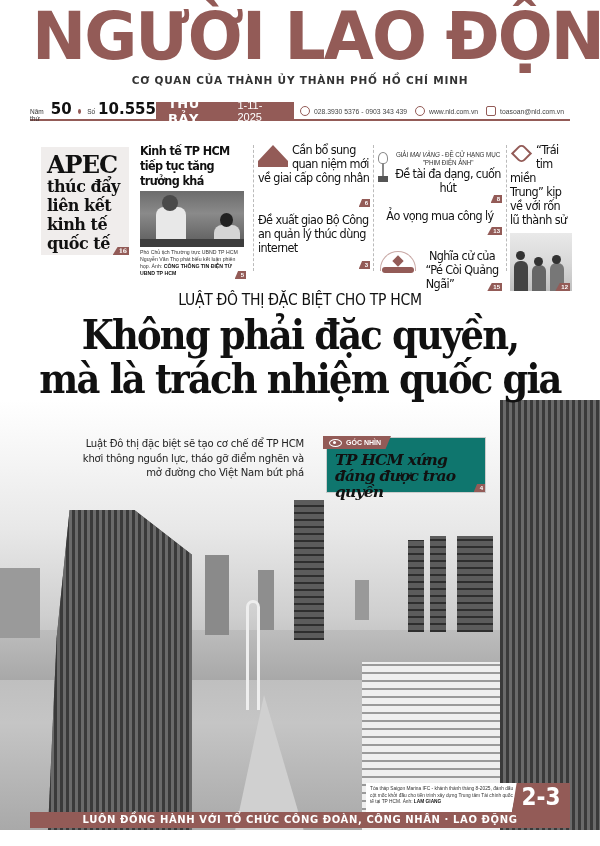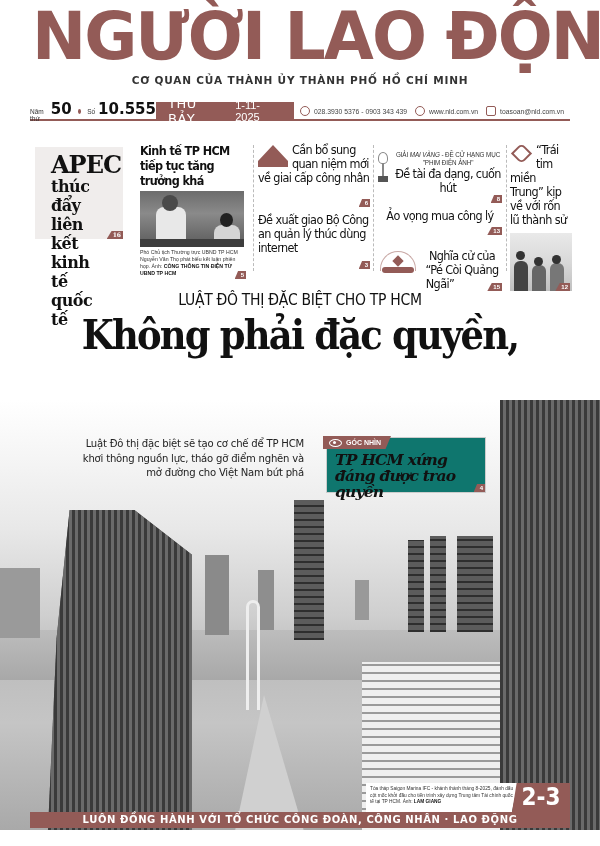--- a/index.html
+++ b/index.html
@@ -23,33 +23,33 @@
       position: absolute; left: 30px; top: 103px; width: 540px; height: 18px;
       display: flex; align-items: center; border-bottom: 2px solid #935b57;
     }
     .info-left { display: flex; align-items: baseline; gap: 3px; font-size: 6.5px; color: #333; width: 126px; }
     .info-left b { font-size: 15px; font-weight: 900; color: #111; font-family: "DejaVu Sans", sans-serif; }
     .dot { display: inline-block; width: 5px; height: 5px; border-radius: 50%; background: #935b57; margin: 0 3px; align-self: center; }
     .datebox {
       background: #935b57; color: #fff; height: 18px; display: flex; align-items: center;
       padding: 0 12px; gap: 8px; width: 138px;
     }
-    .datebox .day { font-family: "DejaVu Sans", sans-serif; font-weight: 400; font-size: 13px; letter-spacing: 0.5px; }
+    .datebox .day { font-family: "DejaVu Sans", sans-serif; font-weight: 700; font-size: 13px; letter-spacing: 0.5px; }
     .datebox .date { font-size: 11px; }
     .info-right { display: flex; align-items: center; gap: 4px; font-size: 6.8px; color: #444; padding-left: 6px; }
     .ico { display: inline-block; width: 10px; height: 10px; border-radius: 50%; border: 1.5px solid #935b57; position: relative; }
     .ico.phone { background: #fff; }
     .ico.globe { border-color: #935b57; }
     .ico.mail { border-radius: 2px; }
 
     
     .teasers { position: absolute; left: 30px; top: 143px; width: 540px; height: 130px; }
     .apec {
-      position: absolute; left: 5px; top: 4px; width: 88px; height: 92px; background: #f0edec;
-      padding: 6px 16px; font-family: "DejaVu Serif", serif; font-weight: bold; color: #111;
+      position: absolute; left: 11px; top: 4px; width: 88px; height: 108px; background: #f0edec;
+      padding: 6px 6px; font-family: "DejaVu Serif", serif; font-weight: bold; color: #111;
     }
     .apec .t1 { font-size: 24px; line-height: 24px; letter-spacing: -1px; }
     .apec .t2 { font-size: 16px; line-height: 19px; letter-spacing: -0.5px; }
     .pg {
       position: absolute; background: #935b57; color: #fff; font-size: 6px; font-weight: bold;
       padding: 0 2px 0 6px; height: 8px; line-height: 8px;
       clip-path: polygon(30% 0, 100% 0, 100% 100%, 0 100%);
     }
     .t-kinhte { position: absolute; left: 110px; top: 0; width: 108px; }
     .t-kinhte .hl { font-family: "DejaVu Sans Condensed", "DejaVu Sans", sans-serif; font-weight: bold; font-size: 12.5px; line-height: 15px; letter-spacing: -0.6px; }
@@ -276,20 +276,21 @@
       <div class="a" style="left:40px;top:30px;background:#777"></div>
         <div class="b" style="left:42px;top:22px;"></div>
     </div>
     <span class="pg" style="right:0;bottom:0">12</span>
   </div>
 </div>
 
 <div class="kicker-main">LUẬT ĐÔ THỊ ĐẶC BIỆT CHO TP HCM</div>
 <div class="headline">
   <div>Không phải đặc quyền,</div>
+  <div>mà là trách nhiệm quốc gia</div>
 </div>
 
 <div class="hero">
   <div class="river"></div>
 
   <div class="bld" style="left:0;top:168px;width:40px;height:70px;background:#9a9a9a"></div>
   <div class="bld" style="left:205px;top:155px;width:24px;height:80px;background:#8a8a8a"></div>
   <div class="bld" style="left:258px;top:170px;width:16px;height:60px;background:#8e8e8e"></div>
   <div class="bld glass2" style="left:294px;top:100px;width:30px;height:140px;"></div>
   <div class="bld" style="left:355px;top:180px;width:14px;height:40px;background:#999"></div>

